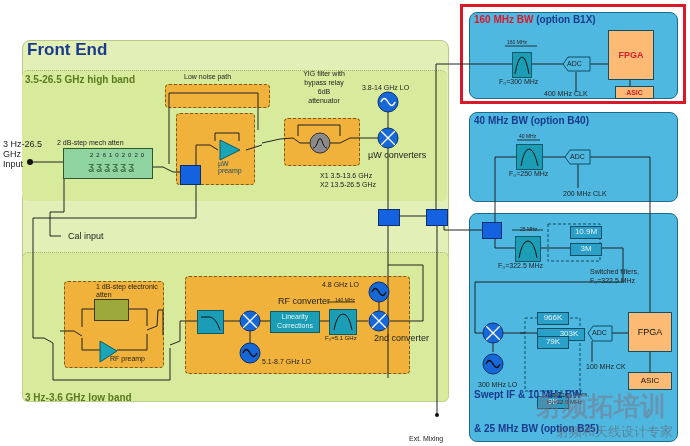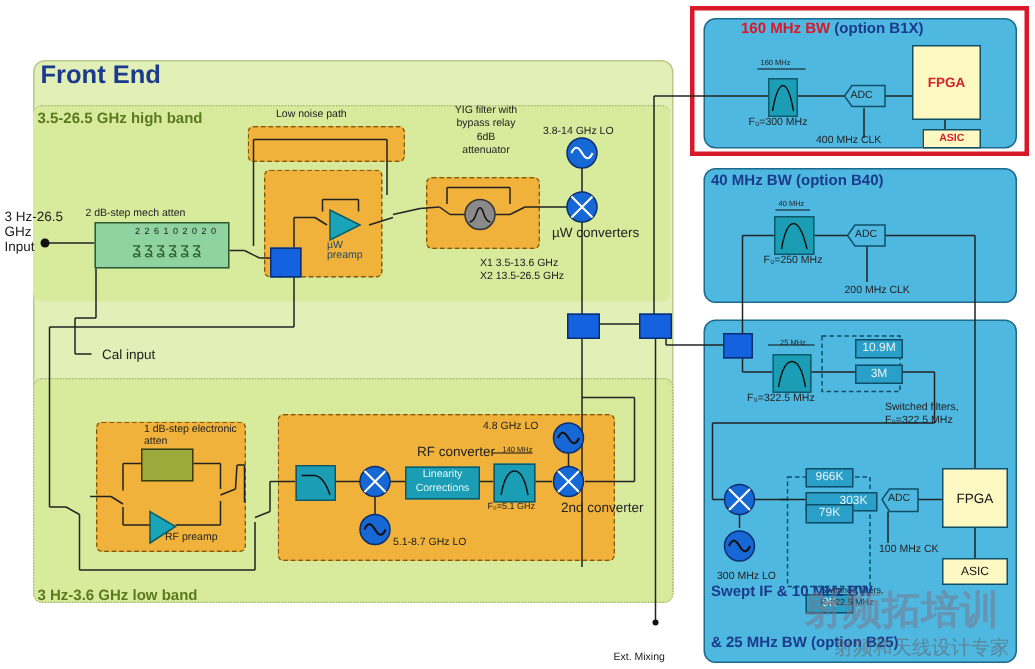--- a/index.html
+++ b/index.html
@@ -8,21 +8,21 @@
   svg{position:absolute;left:0;top:0;}
   .t{position:absolute;font-family:"Liberation Sans",sans-serif;color:#222;white-space:nowrap;line-height:1.05;}
   .panel-fe{left:22px;top:40px;width:425px;height:360px;background:#e2efb6;border:1px solid #b8c98a;border-radius:8px;}
   .band-hi{left:22px;top:70px;width:425px;height:130px;background:#d8ea9c;border-top:1px dotted #a6b97a;border-radius:6px;}
   .band-lo{left:22px;top:252px;width:425px;height:148px;background:#d8ea9c;border:1px dotted #a6b97a;border-radius:6px;}
   .orange{background:#f0b23b;border:1px dashed #7a5a10;border-radius:4px;}
   .blue-panel{background:#4fb8e0;border:1px solid #1d6b8c;border-radius:8px;}
   .redbox{left:460px;top:4px;width:226px;height:100px;border:3px solid #d9182a;box-sizing:border-box;}
   .box-teal{background:#1a9db5;border:1px solid #0e5a6a;}
   .sw{background:#1462e0;border:1px solid #0a2e70;}
-  .fpga{background:#fef9c3;border:1px solid #0e4e66;color:#d5232e;font-weight:bold;text-align:center;}
+  .fpga{background:#fdba74;border:1px solid #0e4e66;color:#d5232e;font-weight:bold;text-align:center;}
   .filt-bar{background:#2a9fc7;border:1px solid #0e4e66;color:#e6f3f8;font-size:8px;text-align:center;}
 </style>
 </head>
 <body>
 
 <div class="abs panel-fe"></div>
 <div class="t" style="left:27px;top:41px;font-size:17px;font-weight:bold;color:#1a3a8c;">Front End</div>
 <div class="abs band-hi"></div>
 <div class="t" style="left:25px;top:75px;font-size:10px;font-weight:bold;color:#5a7a1e;">3.5-26.5 GHz high band</div>
 <div class="abs band-lo"></div>
@@ -272,21 +272,21 @@
 <div class="t" style="left:96px;top:291px;font-size:7px;">atten</div>
 <div class="t" style="left:110px;top:355px;font-size:7px;">RF preamp</div>
 <div class="t" style="left:247px;top:297px;font-size:9px;padding-left:31px;">RF converter</div>
 <div class="t" style="left:335px;top:298px;font-size:5px;">140 MHz</div>
 <div class="t" style="left:325px;top:335px;font-size:6px;">F₀=5.1 GHz</div>
 <div class="t" style="left:322px;top:281px;font-size:7px;">4.8 GHz LO</div>
 <div class="t" style="left:374px;top:334px;font-size:9px;">2nd converter</div>
 <div class="t" style="left:262px;top:358px;font-size:7px;">5.1-8.7 GHz LO</div>
 <div class="t" style="left:409px;top:435px;font-size:7px;">Ext. Mixing</div>
 
-<div class="t" style="left:474px;top:15px;font-size:10px;font-weight:bold;margin-left:20px;"><span style="color:#d9182a;">160 MHz BW</span> <span style="color:#1a3a8c;">(option B1X)</span></div>
+<div class="t" style="left:474px;top:15px;font-size:10px;font-weight:bold;"><span style="color:#d9182a;">160 MHz BW</span> <span style="color:#1a3a8c;">(option B1X)</span></div>
 <div class="t" style="left:507px;top:40px;font-size:5px;">160 MHz</div>
 <div class="t" style="left:499px;top:78px;font-size:7px;">F₀=300 MHz</div>
 <div class="t" style="left:567px;top:60px;font-size:7px;">ADC</div>
 <div class="t" style="left:544px;top:90px;font-size:7px;">400 MHz  CLK</div>
 
 <div class="t" style="left:474px;top:116px;font-size:10px;font-weight:bold;color:#1a3a8c;">40 MHz BW (option B40)</div>
 <div class="t" style="left:519px;top:134px;font-size:5px;">40 MHz</div>
 <div class="t" style="left:509px;top:170px;font-size:7px;">F₀=250 MHz</div>
 <div class="t" style="left:570px;top:153px;font-size:7px;">ADC</div>
 <div class="t" style="left:563px;top:190px;font-size:7px;">200 MHz  CLK</div>

